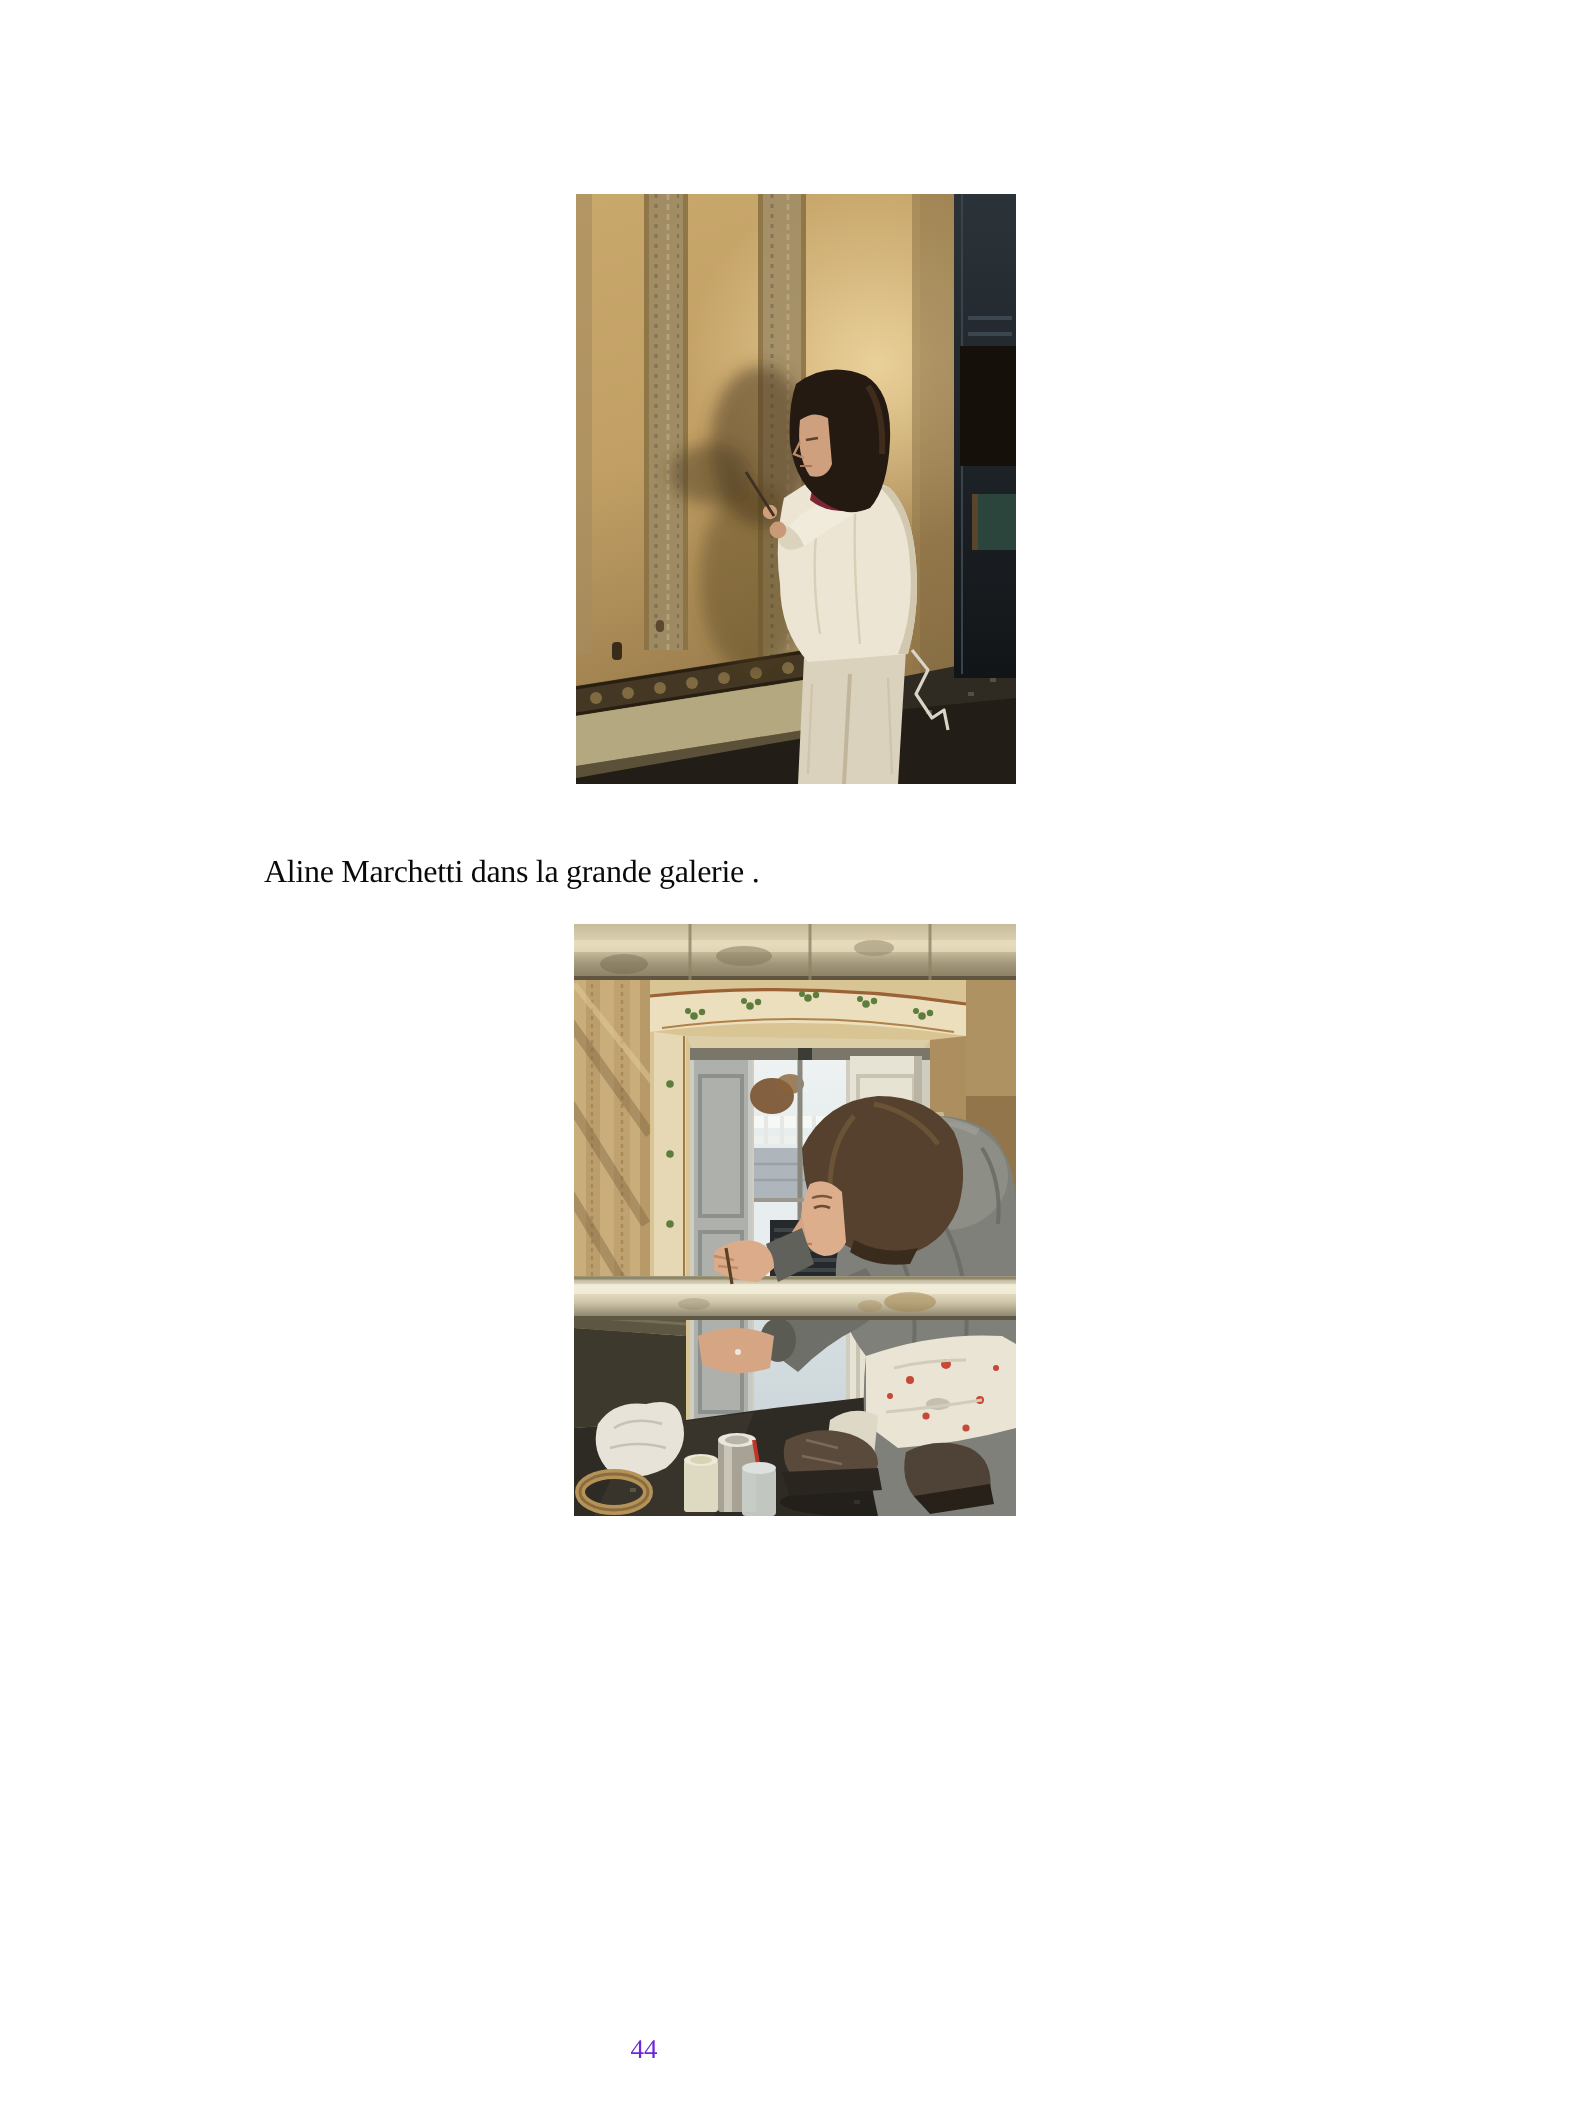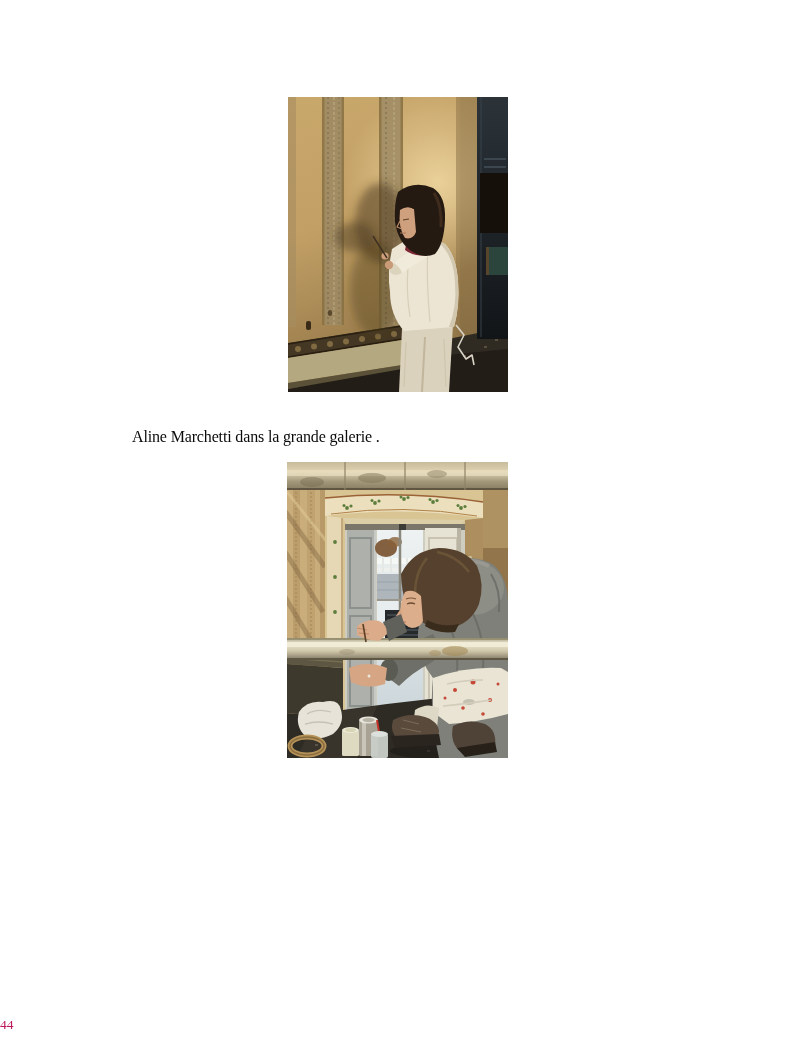--- a/index.html
+++ b/index.html
@@ -7,21 +7,21 @@
     position:relative;width:644px;height:1063px;background:#ffffff;
     font-family:"Liberation Serif","DejaVu Serif",serif;color:#0a0a0a;overflow:hidden;
   }
   .figure{position:absolute;margin:0;padding:0;}
   .fig1{left:288px;top:97px;width:220px;height:295px;}
   .fig2{left:287px;top:462px;width:221px;height:296px;}
   .figure svg{display:block;width:100%;height:100%;}
   .caption{position:absolute;left:132px;margin:0;font-size:16px;letter-spacing:-0.15px;white-space:nowrap;}
   .cap1{top:428px;}
   .cap2{top:794px;}
-  .page-number{position:absolute;left:0;top:1017px;width:100%;text-align:left;font-size:13.5px;color:#be185d;}
+  .page-number{position:absolute;left:0;top:1017px;width:100%;text-align:center;font-size:13.5px;color:#6d28d9;}
 </style>
 </head>
 <body>
 
 <div class="page">
 
   <figure class="figure fig1">
     <svg viewBox="0 0 220 295" preserveAspectRatio="none" aria-hidden="true">
       <defs>
         <linearGradient id="p1wall" x1="0" y1="0" x2="0.25" y2="1">

